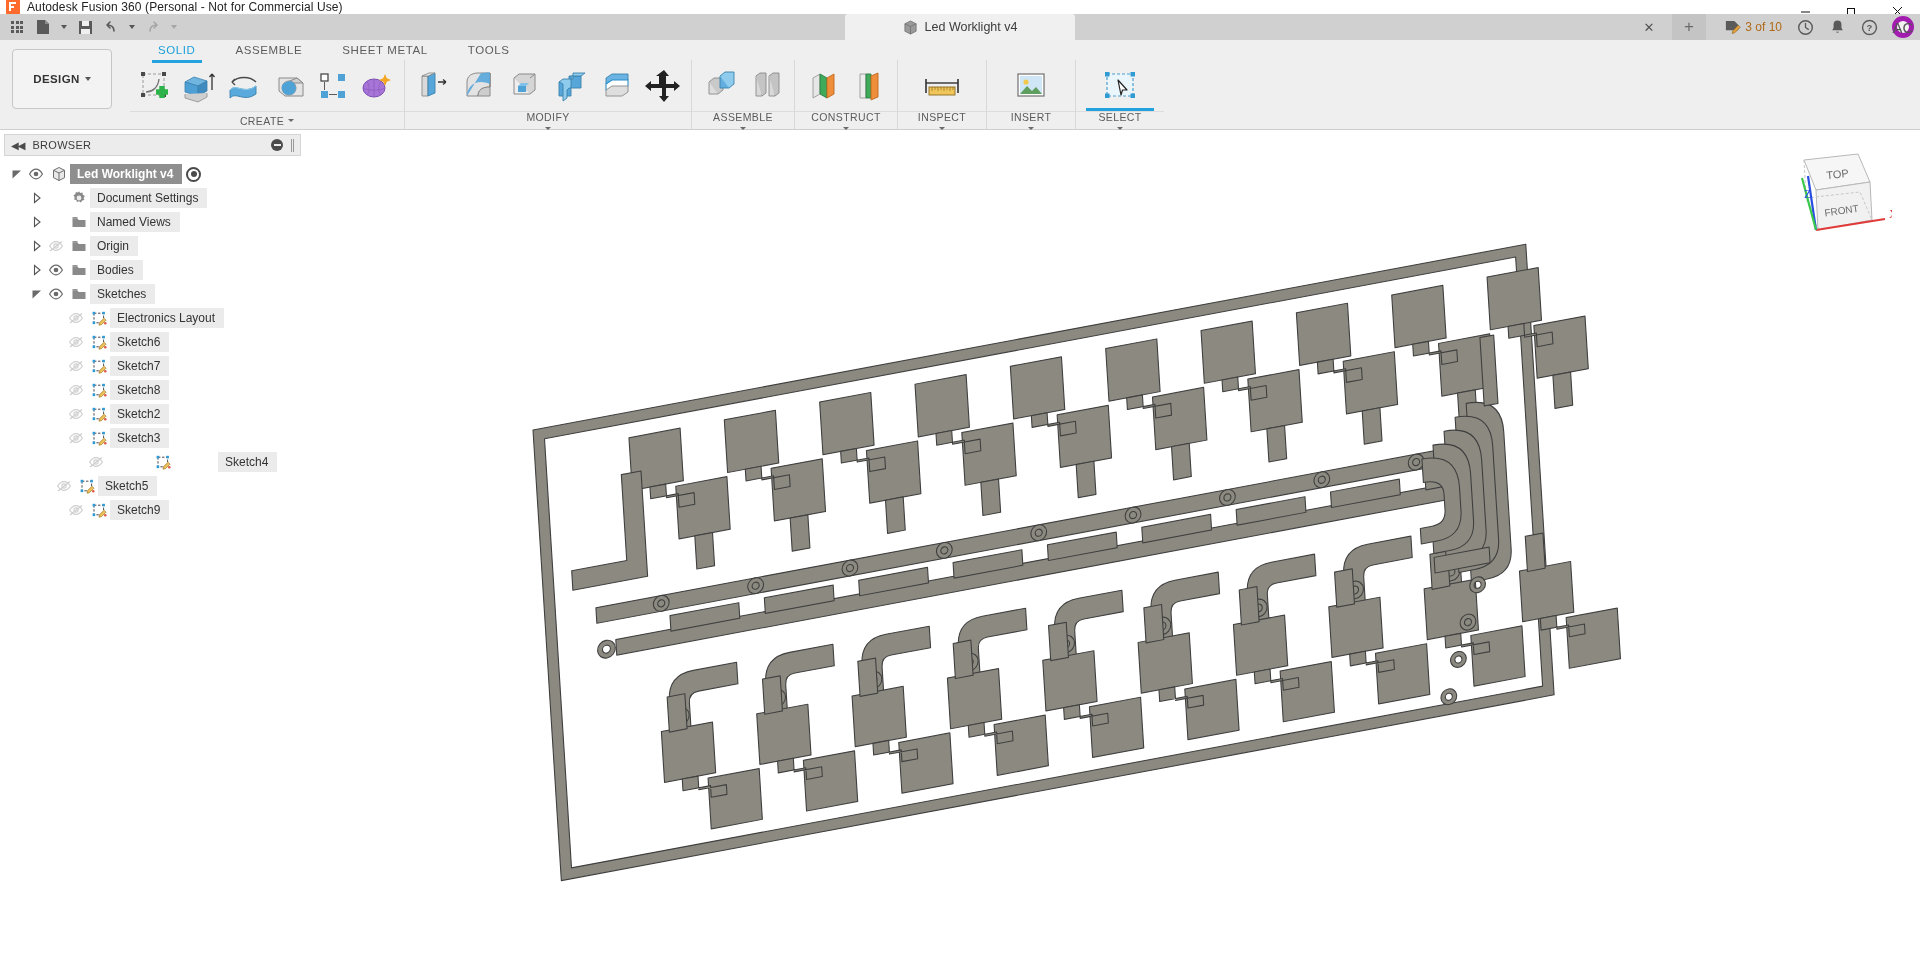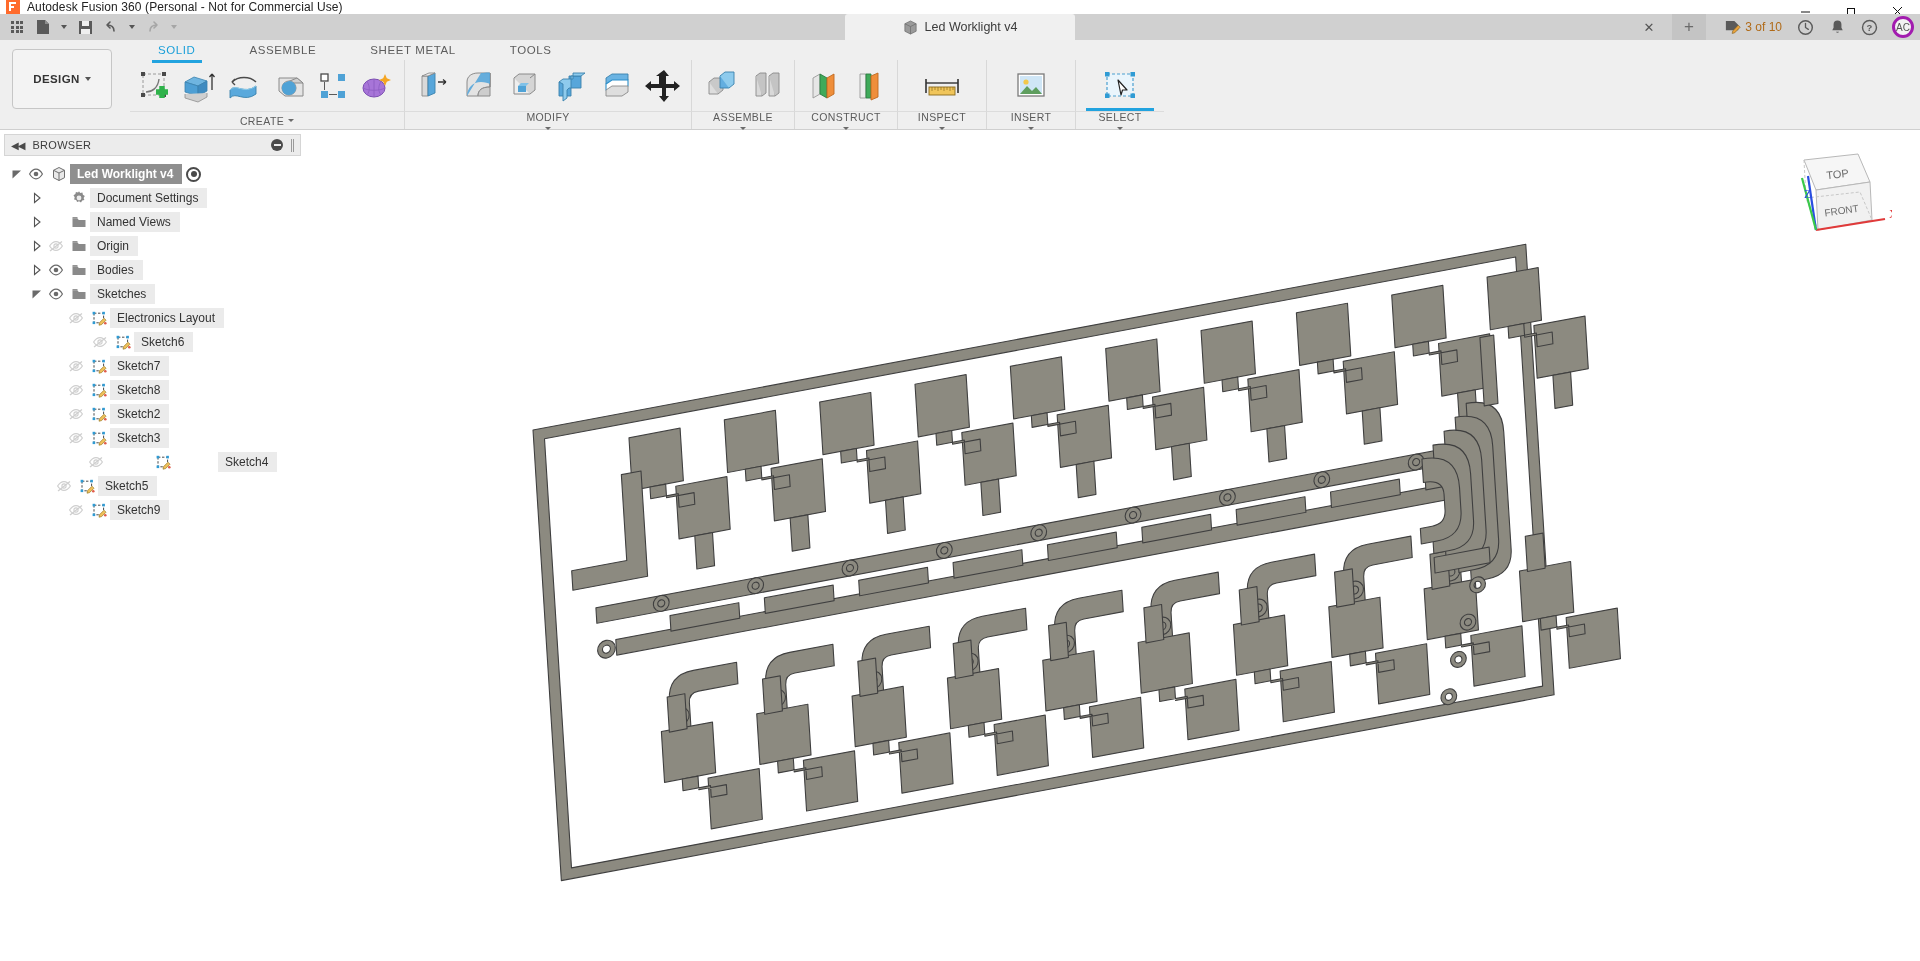--- a/index.html
+++ b/index.html
@@ -44,32 +44,32 @@
   .tab-close { position:absolute; left:1640px; bottom:4px; width:18px; height:18px;
                display:flex;align-items:center;justify-content:center; color:#555; font-size:13px;}
   .tab-plus { position:absolute; left:1672px; bottom:0px; width:34px; height:26px;
               display:flex;align-items:center;justify-content:center; color:#6a6a6a; font-size:17px;
               background:#c4c4c4;}
   .right-cluster { position:absolute; right:6px; bottom:0px; height:26px; display:flex;
                    align-items:center; gap:14px; }
   .rc-item { display:flex; align-items:center; gap:4px; font-size:12px; color:#b06a18; }
   .rc-ico { width:18px; height:18px; display:flex;align-items:center;justify-content:center;
             color:#555; }
-  .avatar { width:22px;height:22px;border-radius:50%; background:#f3f3f3; border:3px solid #a21caf;
-            display:flex;align-items:center;justify-content:center; font-size:10px; color:#555;}
+  .avatar { width:22px;height:22px;border-radius:50%; background:#f3f3f3; border:5px solid #a21caf;
+            display:flex;align-items:center;justify-content:center; font-size:15px; color:#555;}
 
   
   .ribbon { height:90px; background:#efefef; display:flex; position:relative;
             border-bottom:1px solid #cfcfcf; }
   .design-box { width:100px; margin:9px 8px 9px 12px; border:1px solid #c6c6c6; border-radius:4px;
                 background:#f3f3f3; display:flex; align-items:center; justify-content:center;
                 font-size:11.5px; color:#3a3a3a; letter-spacing:.4px; gap:5px; height:60px;}
   .design-box b { font-weight:bold; color:#333; }
   .ribbon-right { flex:1; display:flex; flex-direction:column; }
-  .ws-tabs { height:20px; display:flex; align-items:center; padding-left:18px; gap:14px; }
+  .ws-tabs { height:20px; display:flex; align-items:center; padding-left:18px; gap:0; }
   .ws-tab { font-size:11.5px; letter-spacing:.6px; color:#5d5d5d; padding:0 20px; height:20px;
             display:flex; align-items:center; position:relative; }
   .ws-tab.active { color:#1a9fd9; }
   .ws-tab.active::after { content:""; position:absolute; left:14px; right:14px; bottom:-3px;
                           height:3px; background:#22a3df; }
   .panels { flex:1; display:flex; align-items:stretch; padding-left:10px; }
   .panel { display:flex; flex-direction:column; position:relative; }
   .panel-icons { flex:1; display:flex; align-items:center; gap:2px; padding:0 6px; }
   .panel-label { height:18px; display:flex; align-items:center; justify-content:center;
                  font-size:10.5px; color:#5b5b5b; letter-spacing:.4px; gap:4px;
@@ -625,21 +625,21 @@
               <path d="M3 3.2h9.6v9.6" fill="none" stroke="#4a4a4a" stroke-width="1" stroke-dasharray="2.4 1.6"></path>
               <rect x="1.6" y="1.8" width="2.6" height="2.6" fill="#2f9bd4"></rect>
               <rect x="1.6" y="11.5" width="2.6" height="2.6" fill="#2f9bd4"></rect>
               <rect x="11.3" y="1.8" width="2.6" height="2.6" fill="#2f9bd4"></rect>
               <path d="M8.6 12.6l4.4-4.4 2 2-4.4 4.4-2.6.6z" fill="#f0c05a" stroke="#9a7a22" stroke-width=".7"></path>
               <circle cx="14.3" cy="13.2" r="1.3" fill="#e05a4a"></circle>
             </svg>
           </span>
           <span class="nlabel">Electronics Layout</span>
         </div>
-        <div class="node" style="padding-left: 50px; margin-left: 24px;">
+        <div class="node" style="padding-left: 50px;">
           <span class="arrow"></span>
           <span class="eye">
             <svg width="16" height="14" viewBox="0 0 16 14">
               <path d="M8 2.6C4.4 2.6 1.6 7 1.6 7s2.8 4.4 6.4 4.4S14.4 7 14.4 7 11.6 2.6 8 2.6z" fill="none" stroke="#cfcfcf" stroke-width="1.2"></path>
               <circle cx="8" cy="7" r="2.1" fill="none" stroke="#cfcfcf" stroke-width="1.1"></circle>
               <line x1="2" y1="12" x2="14" y2="2.5" stroke="#cfcfcf" stroke-width="1.3"></line>
             </svg>
           </span>
           <span class="nico">
             <svg width="16" height="16" viewBox="0 0 16 16">

